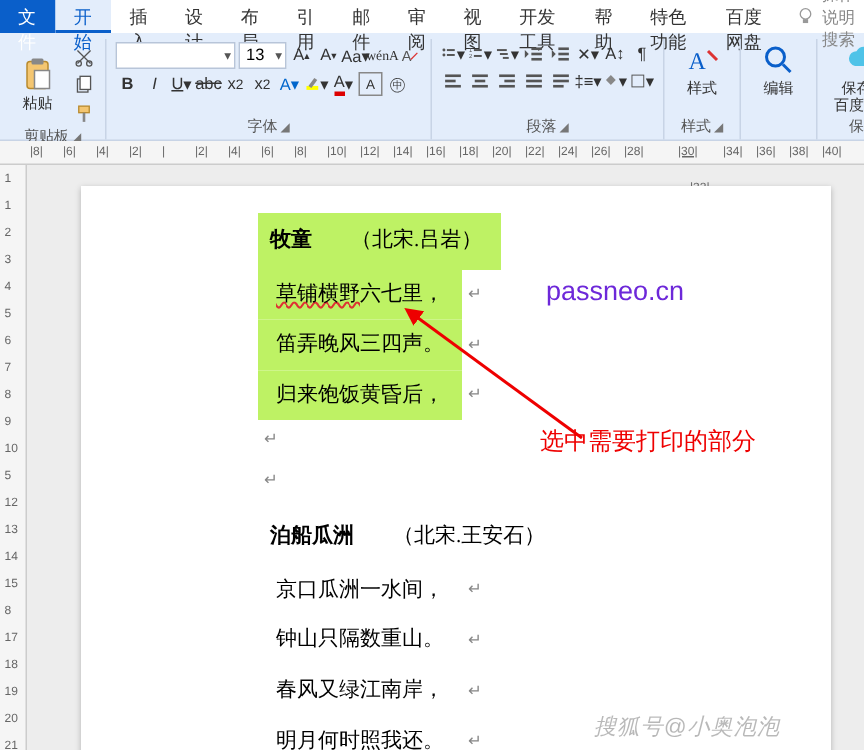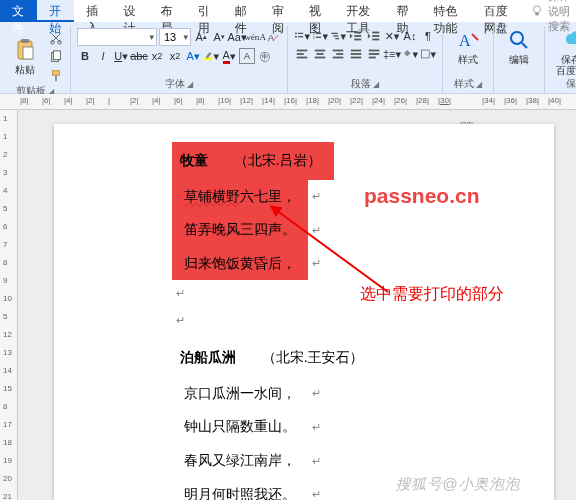--- a/index.html
+++ b/index.html
@@ -25,29 +25,29 @@
 .ib svg { width: 14px; height: 14px; }
 .dlg { font-size: 8px; color: #777; cursor: pointer; }
 .ruler-h { height: 16px; background: #f5f5f5; border-bottom: 1px solid #ccc; position: relative; font-size: 8px; color: #666; }
 .ruler-h .tick { position: absolute; top: 2px; }
 .workspace { display: flex; height: 390px; background: #ededed; }
 .ruler-v { width: 18px; background: #f5f5f5; border-right: 1px solid #ccc; position: relative; font-size: 8px; color: #666; }
 .ruler-v .tick { position: absolute; left: 3px; }
 .page-area { flex: 1; position: relative; overflow: hidden; }
 .page { position: absolute; left: 36px; top: 14px; width: 500px; height: 520px; background: #fff; box-shadow: 0 1px 4px rgba(0,0,0,.25); }
 .content { position: absolute; left: 118px; top: 18px; font-family: SimSun, serif; font-size: 14px; color: #000; line-height: 2.4; }
-.selbg { background: #ef4444; }
+.selbg { background: #bef264; }
 .title-row { display: flex; }
 .title-main { font-weight: bold; padding: 2px 8px; }
 .title-auth { padding: 2px 12px 2px 18px; }
 .poem-line { display: flex; align-items: center; }
 .poem-line .txt { padding: 0 12px; }
 .poem-line .mark { color: #888; font-size: 11px; margin-left: 4px; }
 .und { text-decoration: underline wavy #d33; text-decoration-skip-ink: none; }
-.annot1 { position: absolute; left: 310px; top: 60px; color: #ef4444; font-size: 21px; font-family: Arial; font-weight: bold; }
+.annot1 { position: absolute; left: 310px; top: 60px; color: #6d28d9; font-size: 18px; font-family: Arial; }
 .annot2 { position: absolute; left: 306px; top: 160px; color: #e00; font-size: 16px; }
 .arrow { position: absolute; left: 214px; top: 78px; pointer-events: none; }
 .watermark { position: absolute; right: 56px; bottom: 6px; font-size: 15px; color: rgba(0,0,0,.28); font-style: italic; letter-spacing: .5px; }
 </style>
 </head>
 <body>
 
 <div class="titlebar">
   <div class="tab file">文件</div>
   <div class="tab active">开始</div>
@@ -317,21 +317,21 @@
     <span class="tick" style="left: 218px;">|10|</span>
     <span class="tick" style="left: 240px;">|12|</span>
     <span class="tick" style="left: 262px;">|14|</span>
     <span class="tick" style="left: 284px;">|16|</span>
     <span class="tick" style="left: 306px;">|18|</span>
     <span class="tick" style="left: 328px;">|20|</span>
     <span class="tick" style="left: 350px;">|22|</span>
     <span class="tick" style="left: 372px;">|24|</span>
     <span class="tick" style="left: 394px;">|26|</span>
     <span class="tick" style="left: 416px;">|28|</span>
-    <span class="tick" style="left: 438px; text-decoration: underline;">|30|</span>
+    <span class="tick" style="left: 452px; text-decoration: underline;">|30|</span>
     <span class="tick" style="left: 460px; margin-top: 24px;">|32|</span>
     <span class="tick" style="left: 482px;">|34|</span>
     <span class="tick" style="left: 504px;">|36|</span>
     <span class="tick" style="left: 526px;">|38|</span>
     <span class="tick" style="left: 548px;">|40|</span>
   </div>
 
 <div class="workspace">
   <div class="ruler-v">
       <span class="tick" style="top: 4px;">1</span>

